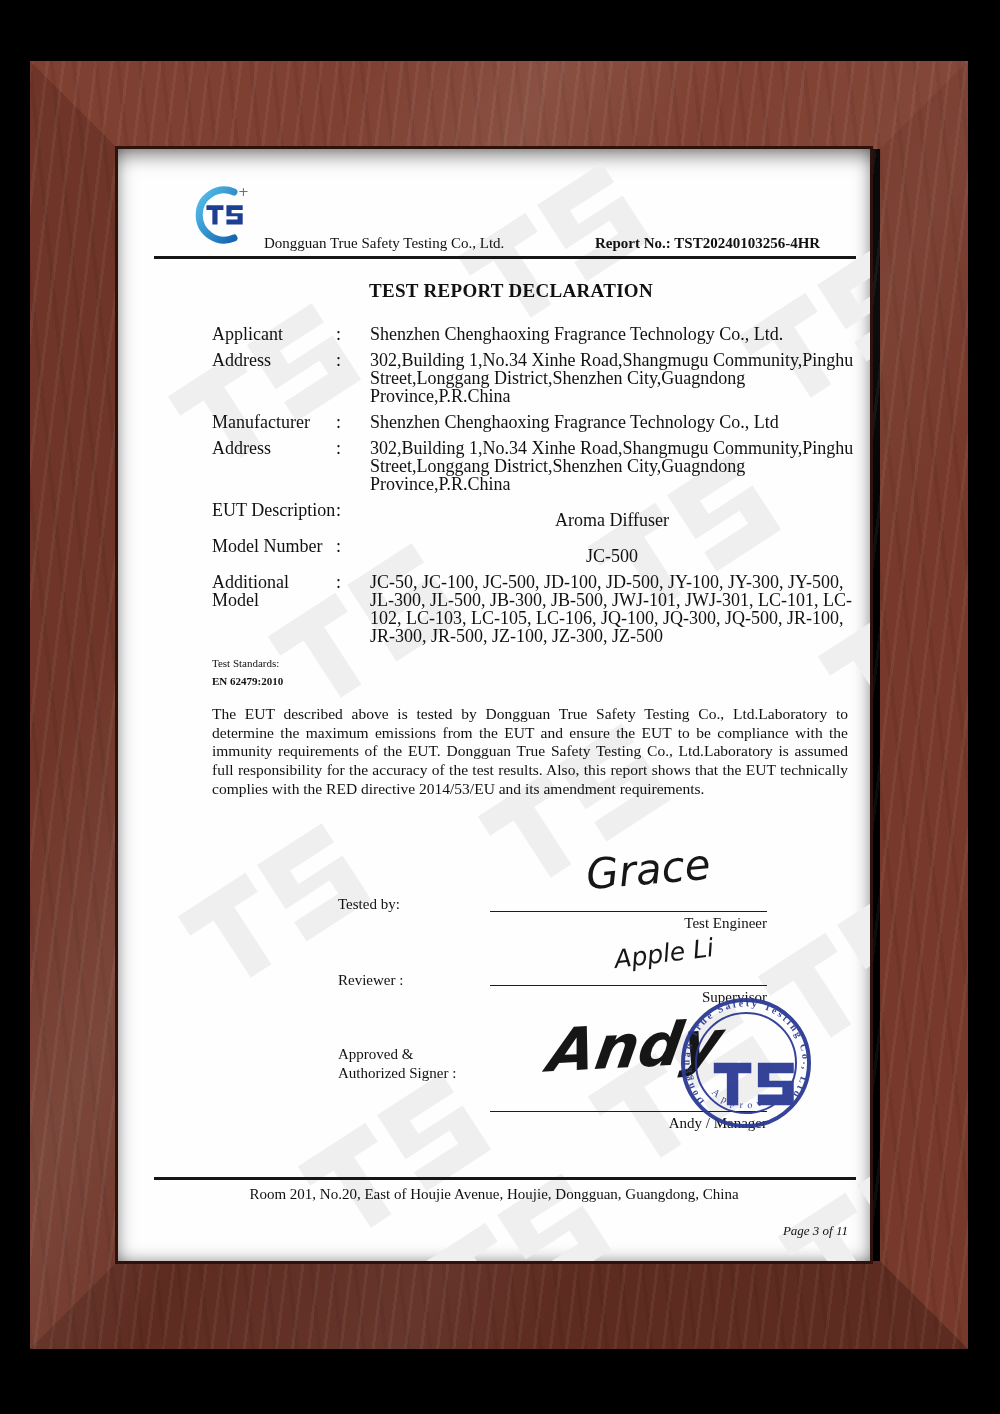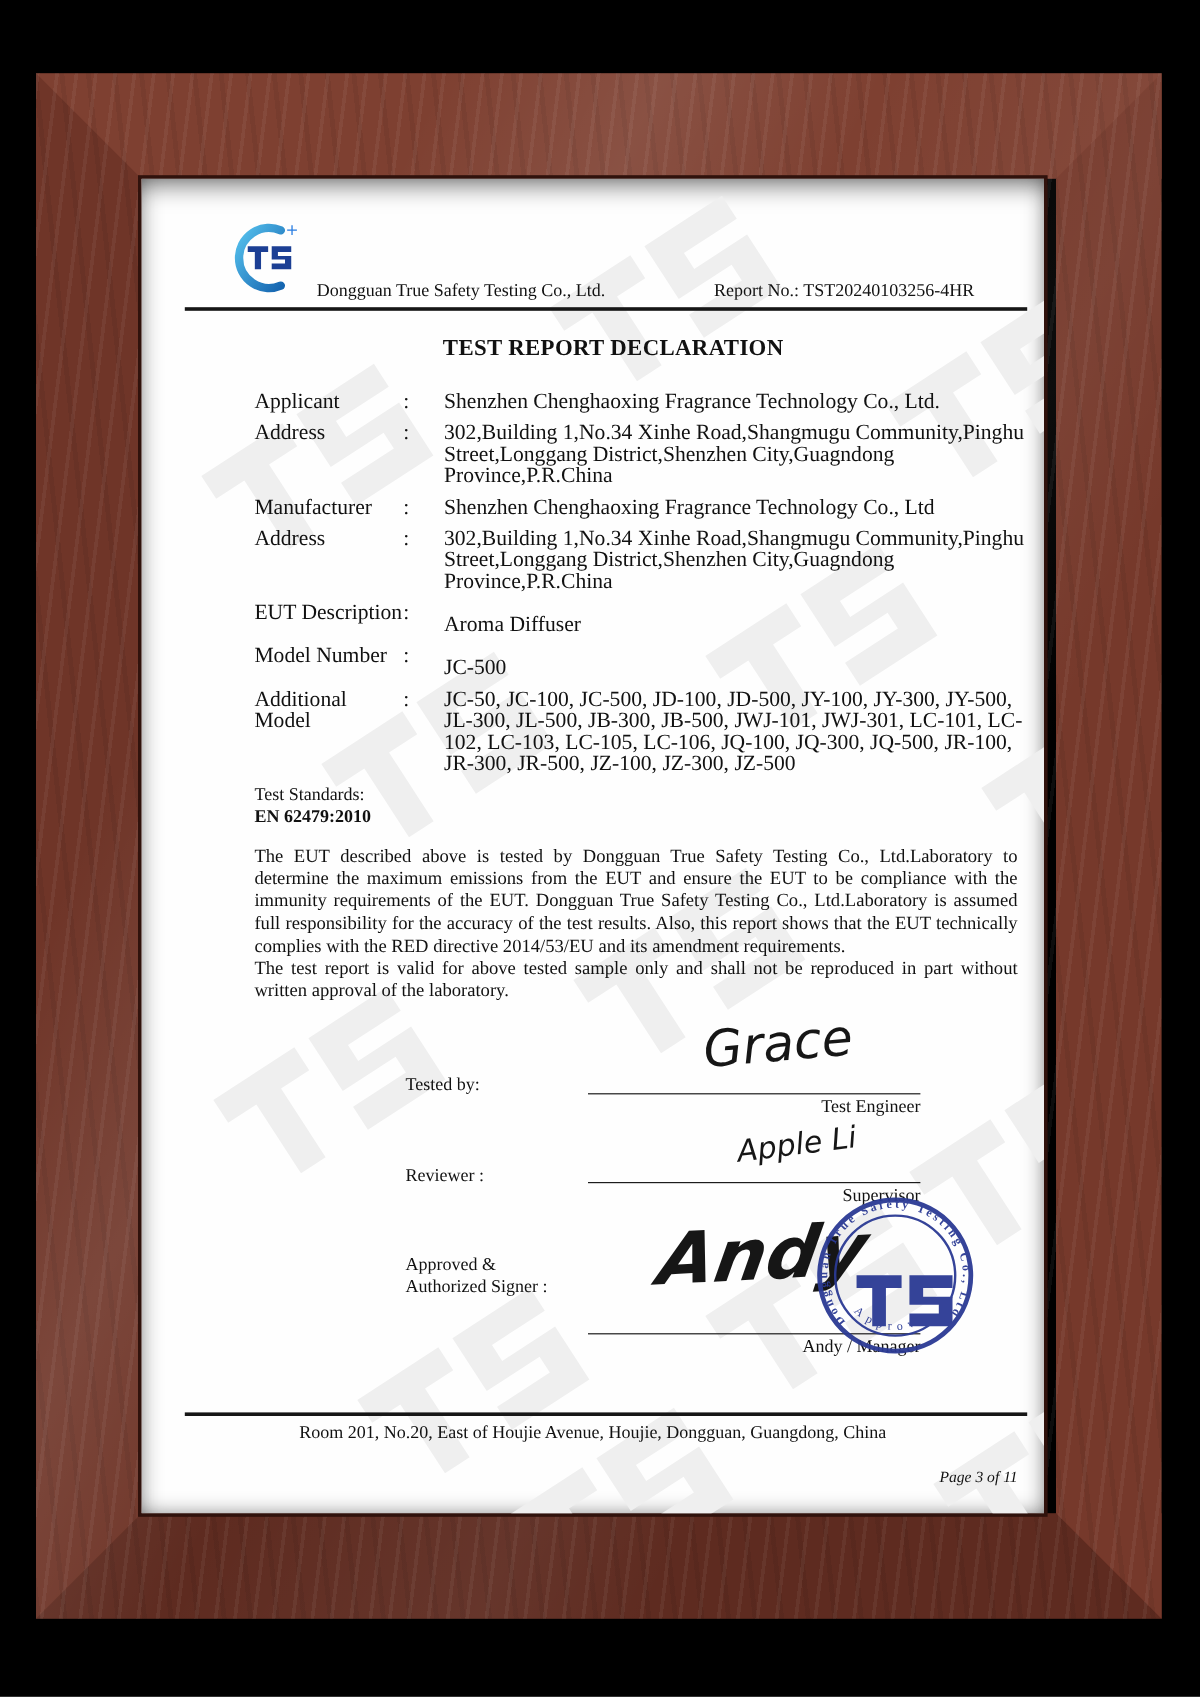--- a/index.html
+++ b/index.html
@@ -30,31 +30,31 @@
       inset 14px 0 18px -13px rgba(0,0,0,0.30),
       inset -14px 0 18px -13px rgba(0,0,0,0.30);
     color:#111;
   }
   .wm-layer{position:absolute;inset:0;overflow:hidden;z-index:0;}
   .wm{position:absolute;width:210px;height:140px;transform:rotate(-33deg);fill:#efefef;}
   .content{position:absolute;inset:0;z-index:1;}
   
   .logo-svg{position:absolute;left:70px;top:34px;width:64px;height:64px;}
   .hdr-company{position:absolute;left:146px;top:86px;font-size:15px;}
-  .hdr-report{position:absolute;left:477px;top:86px;font-size:15px;}
+  .hdr-report{position:absolute;left:477px;top:86px;font-size:15px;font-weight:bold;}
   .hdr-rule{position:absolute;left:36px;top:107px;width:702px;height:3px;background:#161616;}
   .title{position:absolute;left:0;top:131px;width:100%;padding-left:34px;box-sizing:border-box;
          text-align:center;font-size:19px;font-weight:bold;letter-spacing:0.3px;}
   
   .fields{position:absolute;left:94px;top:176px;width:642px;display:grid;
           grid-template-columns:124px 34px 1fr;row-gap:8px;font-size:18px;line-height:18px;}
   .f-label{white-space:normal;}
   .f-colon{}
-  .pad-top{padding-top:10px;}
-  .standards{position:absolute;left:94px;top:505px;font-size:15px;line-height:18px;}
+  .pad-top{padding-top:10px;text-align:center;}
+  .standards{position:absolute;left:94px;top:505px;font-size:11px;line-height:18px;}
   .standards .bold{font-weight:bold;}
   .para{position:absolute;left:94px;top:556px;width:636px;font-size:15.5px;line-height:18.7px;text-align:justify;}
   
   .sigs{position:absolute;left:0;top:700px;width:852px;height:330px;}
   .sig-label{position:absolute;left:220px;font-size:15px;line-height:19px;}
   .sig-line{position:absolute;left:372px;width:277px;height:0;border-bottom:1.6px solid #1c1c1c;}
   .sig-role{position:absolute;left:372px;width:277px;text-align:right;font-size:15px;}
   .sig-hand{position:absolute;font-family:"DejaVu Sans",sans-serif;color:#161616;white-space:nowrap;}
   .sig-grace{left:468px;top:-4px;font-size:42px;font-style:italic;transform:rotate(-5deg);}
   .sig-apple{left:496px;top:90px;font-size:25px;font-style:italic;transform:rotate(-7deg);}
@@ -174,21 +174,20 @@
       <div class="f-value">JC-50, JC-100, JC-500, JD-100, JD-500, JY-100, JY-300, JY-500, JL-300, JL-500, JB-300, JB-500, JWJ-101, JWJ-301, LC-101, LC-102, LC-103, LC-105, LC-106, JQ-100, JQ-300, JQ-500, JR-100, JR-300, JR-500, JZ-100, JZ-300, JZ-500</div>
     </div>
 
     <div class="standards">
       <div>Test Standards:</div>
       <div class="bold">EN 62479:2010</div>
     </div>
 
     <div class="para">
       <div>The EUT described above is tested by Dongguan True Safety Testing Co., Ltd.Laboratory to determine the maximum emissions from the EUT and ensure the EUT to be compliance with the immunity requirements of the EUT. Dongguan True Safety Testing Co., Ltd.Laboratory is assumed full responsibility for the accuracy of the test results. Also, this report shows that the EUT technically complies with the RED directive 2014/53/EU and its amendment requirements.</div>
-      <div>The test report is valid for above tested sample only and shall not be reproduced in part without written approval of the laboratory.</div>
     </div>
 
     <div class="sigs">
       <div class="sig-label" style="top:46px">Tested by:</div>
       <div class="sig-hand sig-grace">Grace</div>
       <div class="sig-line" style="top:62px"></div>
       <div class="sig-role" style="top:66px">Test Engineer</div>
 
       <div class="sig-label" style="top:122px">Reviewer :</div>
       <div class="sig-hand sig-apple">Apple Li</div>

